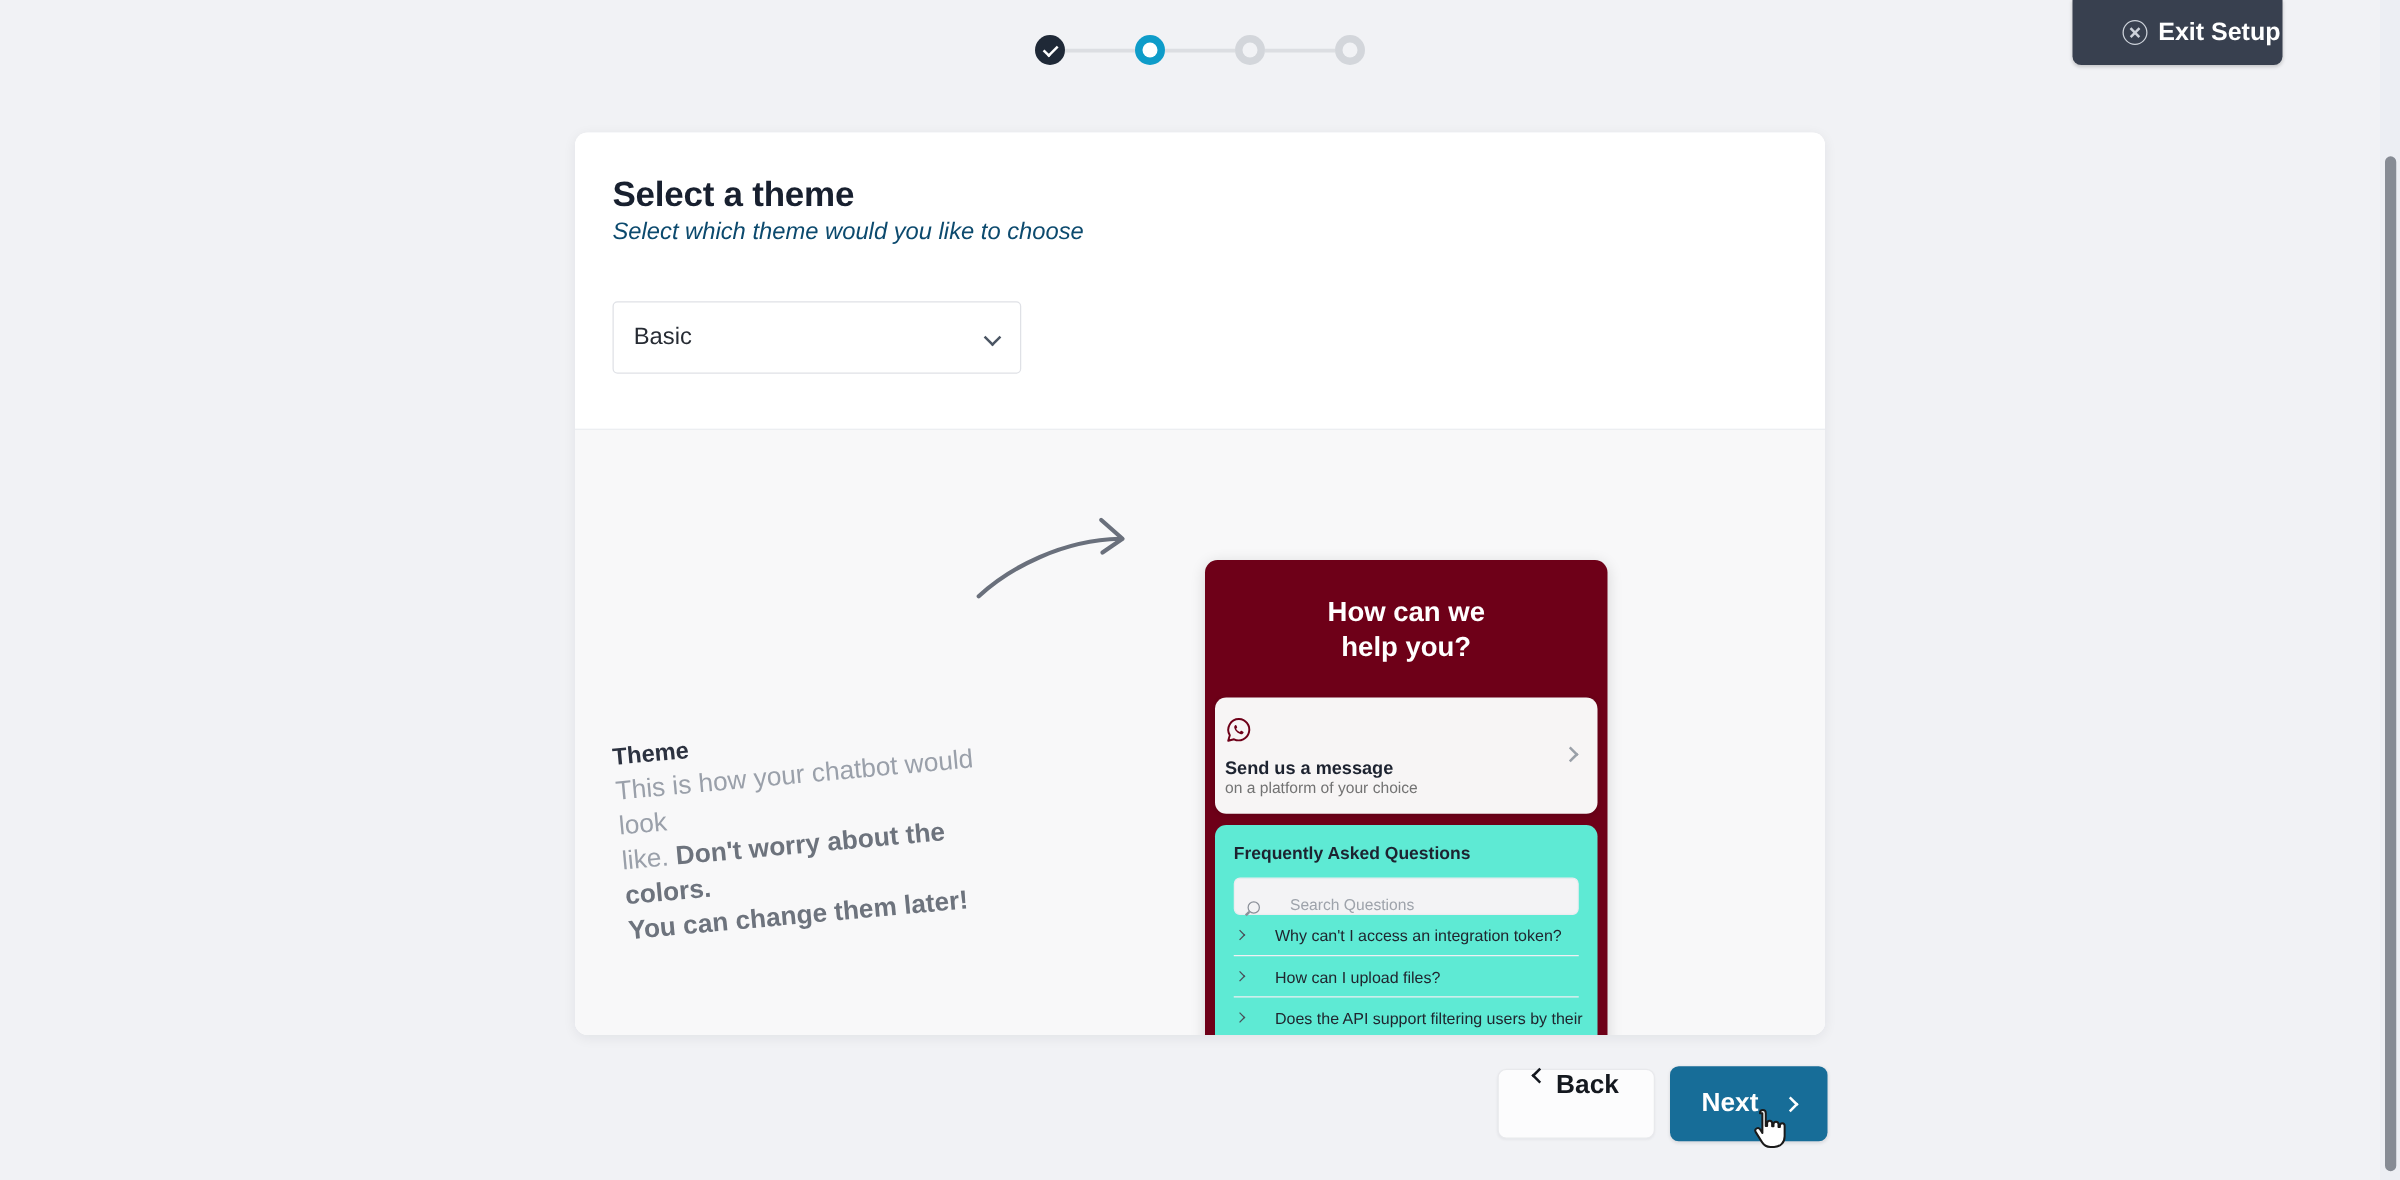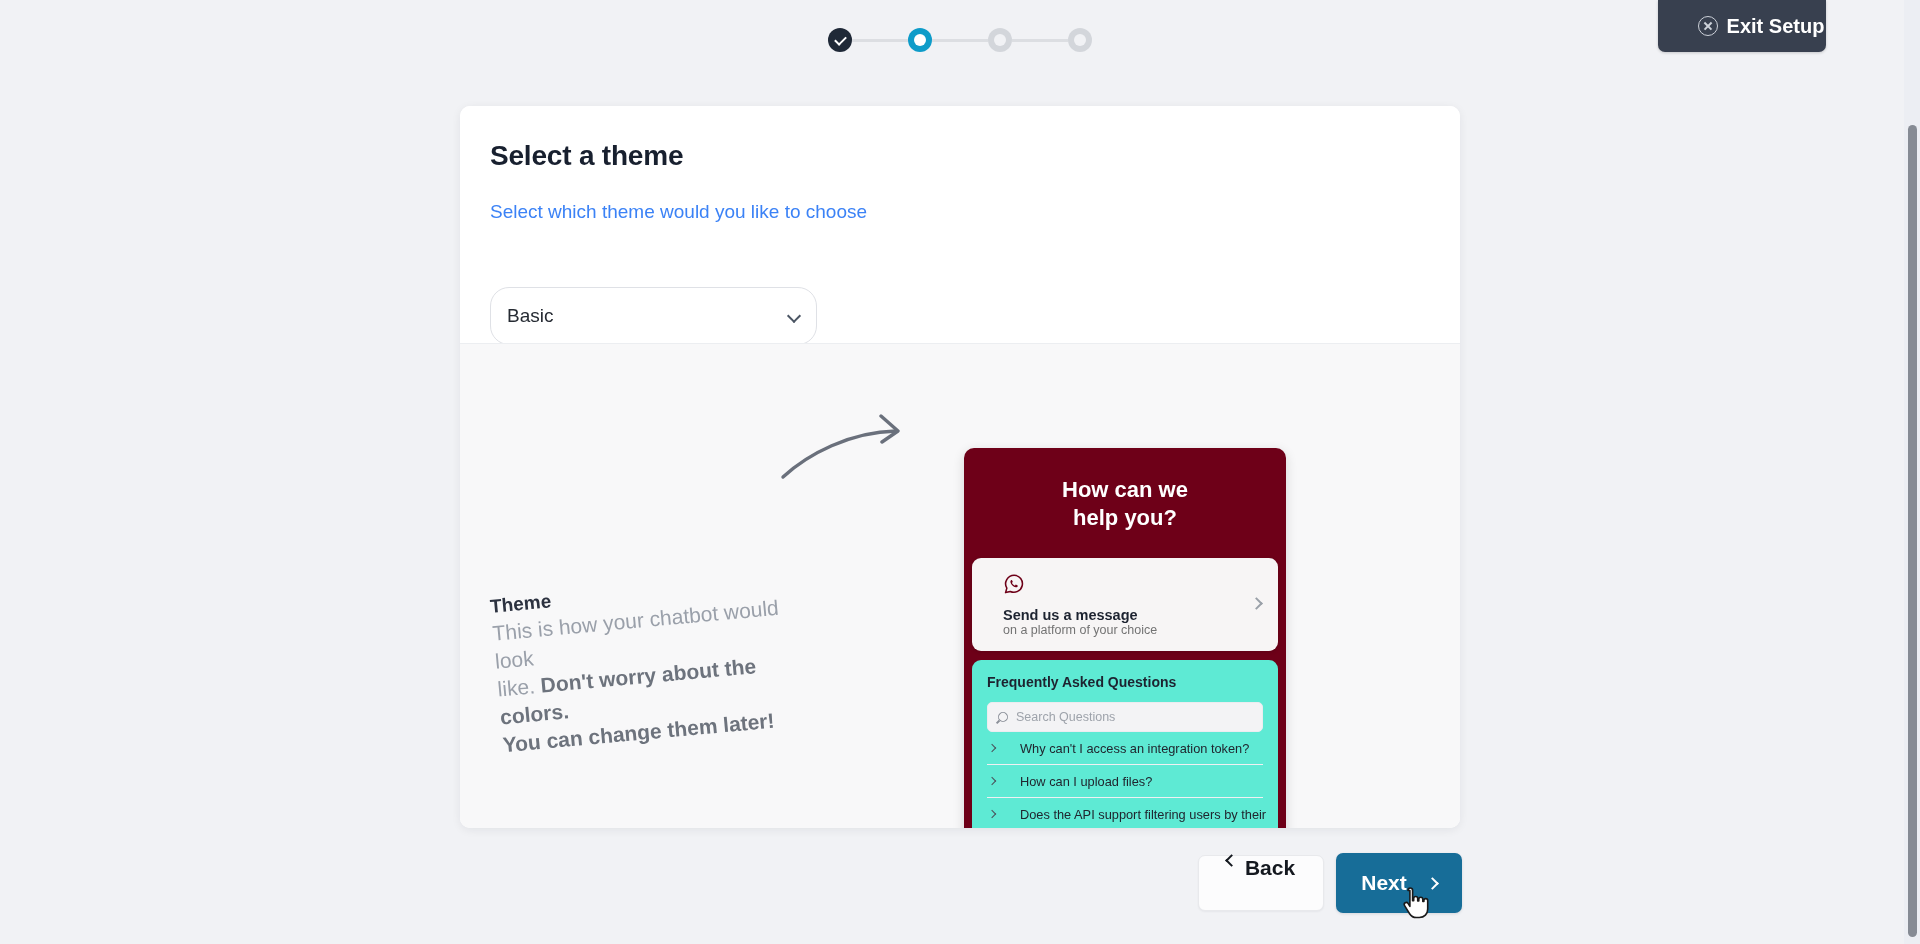--- a/index.html
+++ b/index.html
@@ -62,25 +62,25 @@
   
   .card {
     position: absolute; left: 460px; top: 106px;
     width: 1000px; height: 722px;
     background: #ffffff; border-radius: 10px;
     box-shadow: 0 2px 10px rgba(16,24,40,.07);
     overflow: hidden;
   }
   .card-head { padding: 34px 0 0 30px; background: #ffffff; height: 237px; }
   .card-title { font-size: 28px; font-weight: bold; color: #18202f; letter-spacing: -.2px; }
-  .card-sub { font-size: 19px; color: #3b82f6; margin-top: 29px; }
+  .card-sub { font-size: 19px; color: #0c4a6e; margin-top: 3px; font-style: italic; }
 
   .select-box {
-    margin-top: 64px; width: 327px; height: 58px;
-    border: 1px solid #dfe1e6; border-radius: 19px; background: #fff;
+    margin-top: 44px; width: 327px; height: 58px;
+    border: 1px solid #dfe1e6; border-radius: 4px; background: #fff;
     display: flex; align-items: center; padding: 12px 16px;
     font-size: 19px; color: #262b33; cursor: pointer; position: relative;
   }
   .select-box .chev {
     position: absolute; right: 17px; top: 23px;
     width: 10px; height: 10px; border-right: 2px solid #4b5563; border-bottom: 2px solid #4b5563;
     transform: rotate(45deg);
   }
 
   
@@ -106,39 +106,39 @@
     background: #6e0018; border-radius: 10px 10px 0 0;
     overflow: hidden; box-shadow: 0 3px 12px rgba(0,0,0,.14);
   }
   .bot-head {
     padding: 28px 20px 26px; text-align: center;
     color: #ffffff; font-size: 22px; font-weight: bold; line-height: 1.28;
   }
   .bot-panel {
     margin: 0 8px; background: #f7f5f5; border-radius: 9px;
     box-shadow: 0 1px 4px rgba(0,0,0,.15);
-    padding: 15px 31px 14px; position: relative;
+    padding: 15px 8px 14px; position: relative;
   }
   .wa-icon { width: 22px; height: 22px; display: block; }
   .bot-panel .p-title { font-size: 14.5px; font-weight: bold; color: #1d2330; margin-top: 12px; }
   .bot-panel .p-sub { font-size: 12.5px; color: #737373; margin-top: 0; }
   .bot-panel .p-chev {
     position: absolute; right: 17px; top: 50%; margin-top: -6px;
     width: 9px; height: 9px; border-right: 2px solid #9aa0a8; border-top: 2px solid #9aa0a8;
     transform: rotate(45deg);
   }
   .faq {
     margin: 9px 8px 0; background: #5eead4; border-radius: 9px 9px 0 0;
     padding: 14px 15px 0; height: 200px; overflow: hidden;
   }
   .faq-title { font-size: 14px; font-weight: bold; color: #1d2330; }
   .faq-search {
     margin-top: 12px; height: 30px; background: #f3f3f5;
     border: 1px solid #ececf0; border-radius: 5px;
-    display: flex; align-items: center; gap: 8px; padding: 0 10px;
+    display: flex; align-items: flex-end; gap: 24px; padding: 0 10px;
   }
   .faq-search .mag {
     width: 10px; height: 10px; border: 1.6px solid #8b9099; border-radius: 50%;
     position: relative; flex: none; transform: rotate(45deg);
   }
   .faq-search .mag::after {
     content: ""; position: absolute; left: 3.4px; top: 9px; width: 1.6px; height: 4px; background: #8b9099;
   }
   .faq-search span { font-size: 12.5px; color: #9ea3ab; }
   .faq-item {

